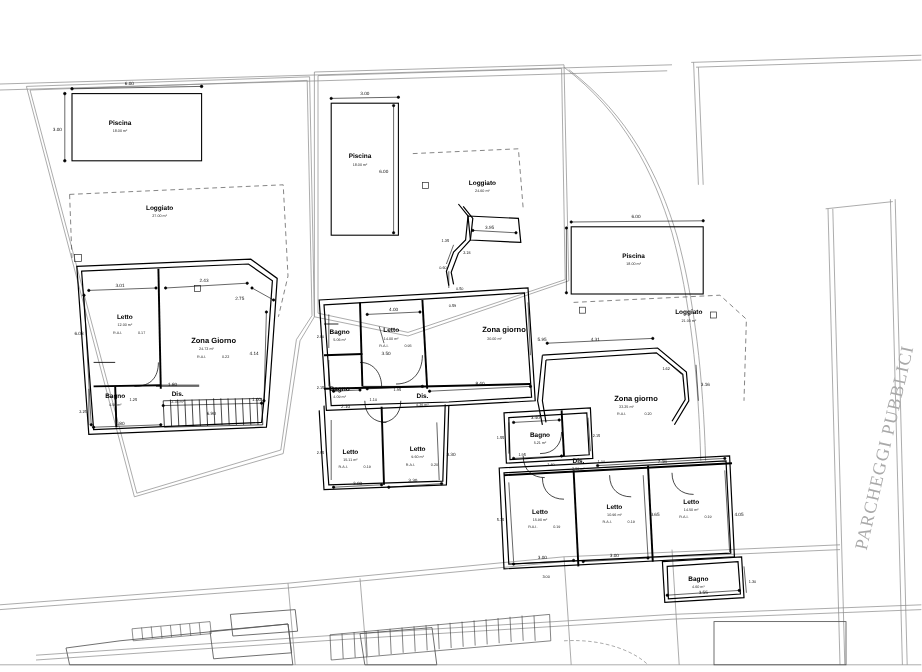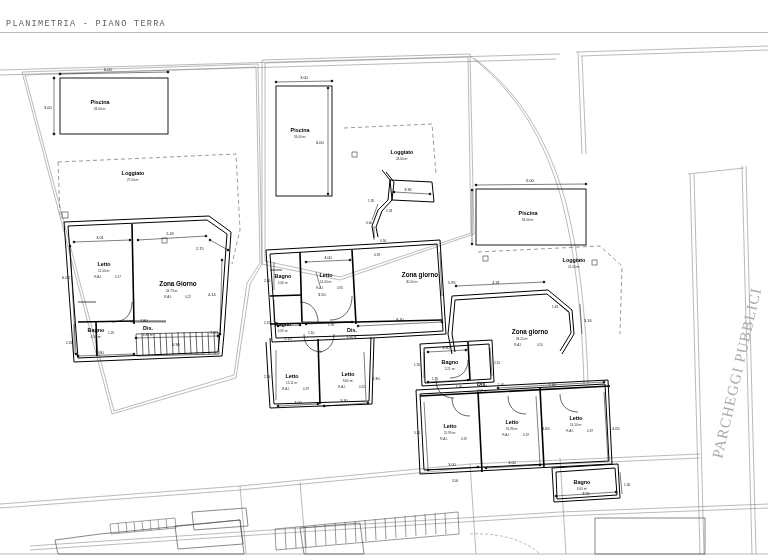--- a/index.html
+++ b/index.html
@@ -16,24 +16,20 @@
   .rmsub{font-family:"Liberation Sans",sans-serif;font-size:3.1px;fill:#2a2a2a;}
   .dim{font-family:"Liberation Sans",sans-serif;font-size:3.9px;fill:#111;}
   .dim-s{font-family:"Liberation Sans",sans-serif;font-size:3.2px;fill:#111;}
   .parklab{font-family:"Liberation Serif","DejaVu Serif",serif;font-size:15px;fill:#a9a9a9;letter-spacing:1px;}
 </style>
 </head>
 <body>
 
 <div id="page">
 
-  <div id="titlebar">
-    <div id="title-text">PLANIMETRIA - PIANO TERRA</div>
-    <div id="title-rule"></div>
-  </div>
 
   <div id="plan">
   <svg width="768" height="526" viewBox="0 0 768 526" xmlns="http://www.w3.org/2000/svg">
 
     <g fill="none" stroke="#8c8c8c" stroke-width="0.6">
 
       <path d="M22,38 L258,30 L262,230 L250,250 L236,344 L112,380 L22,38 Z"></path>
       <path d="M25,41 L256,33 L260,229 L247,249 L234,341 L114,377 L25,41 Z"></path>
 
       <path d="M0,36 L560,20"></path>

